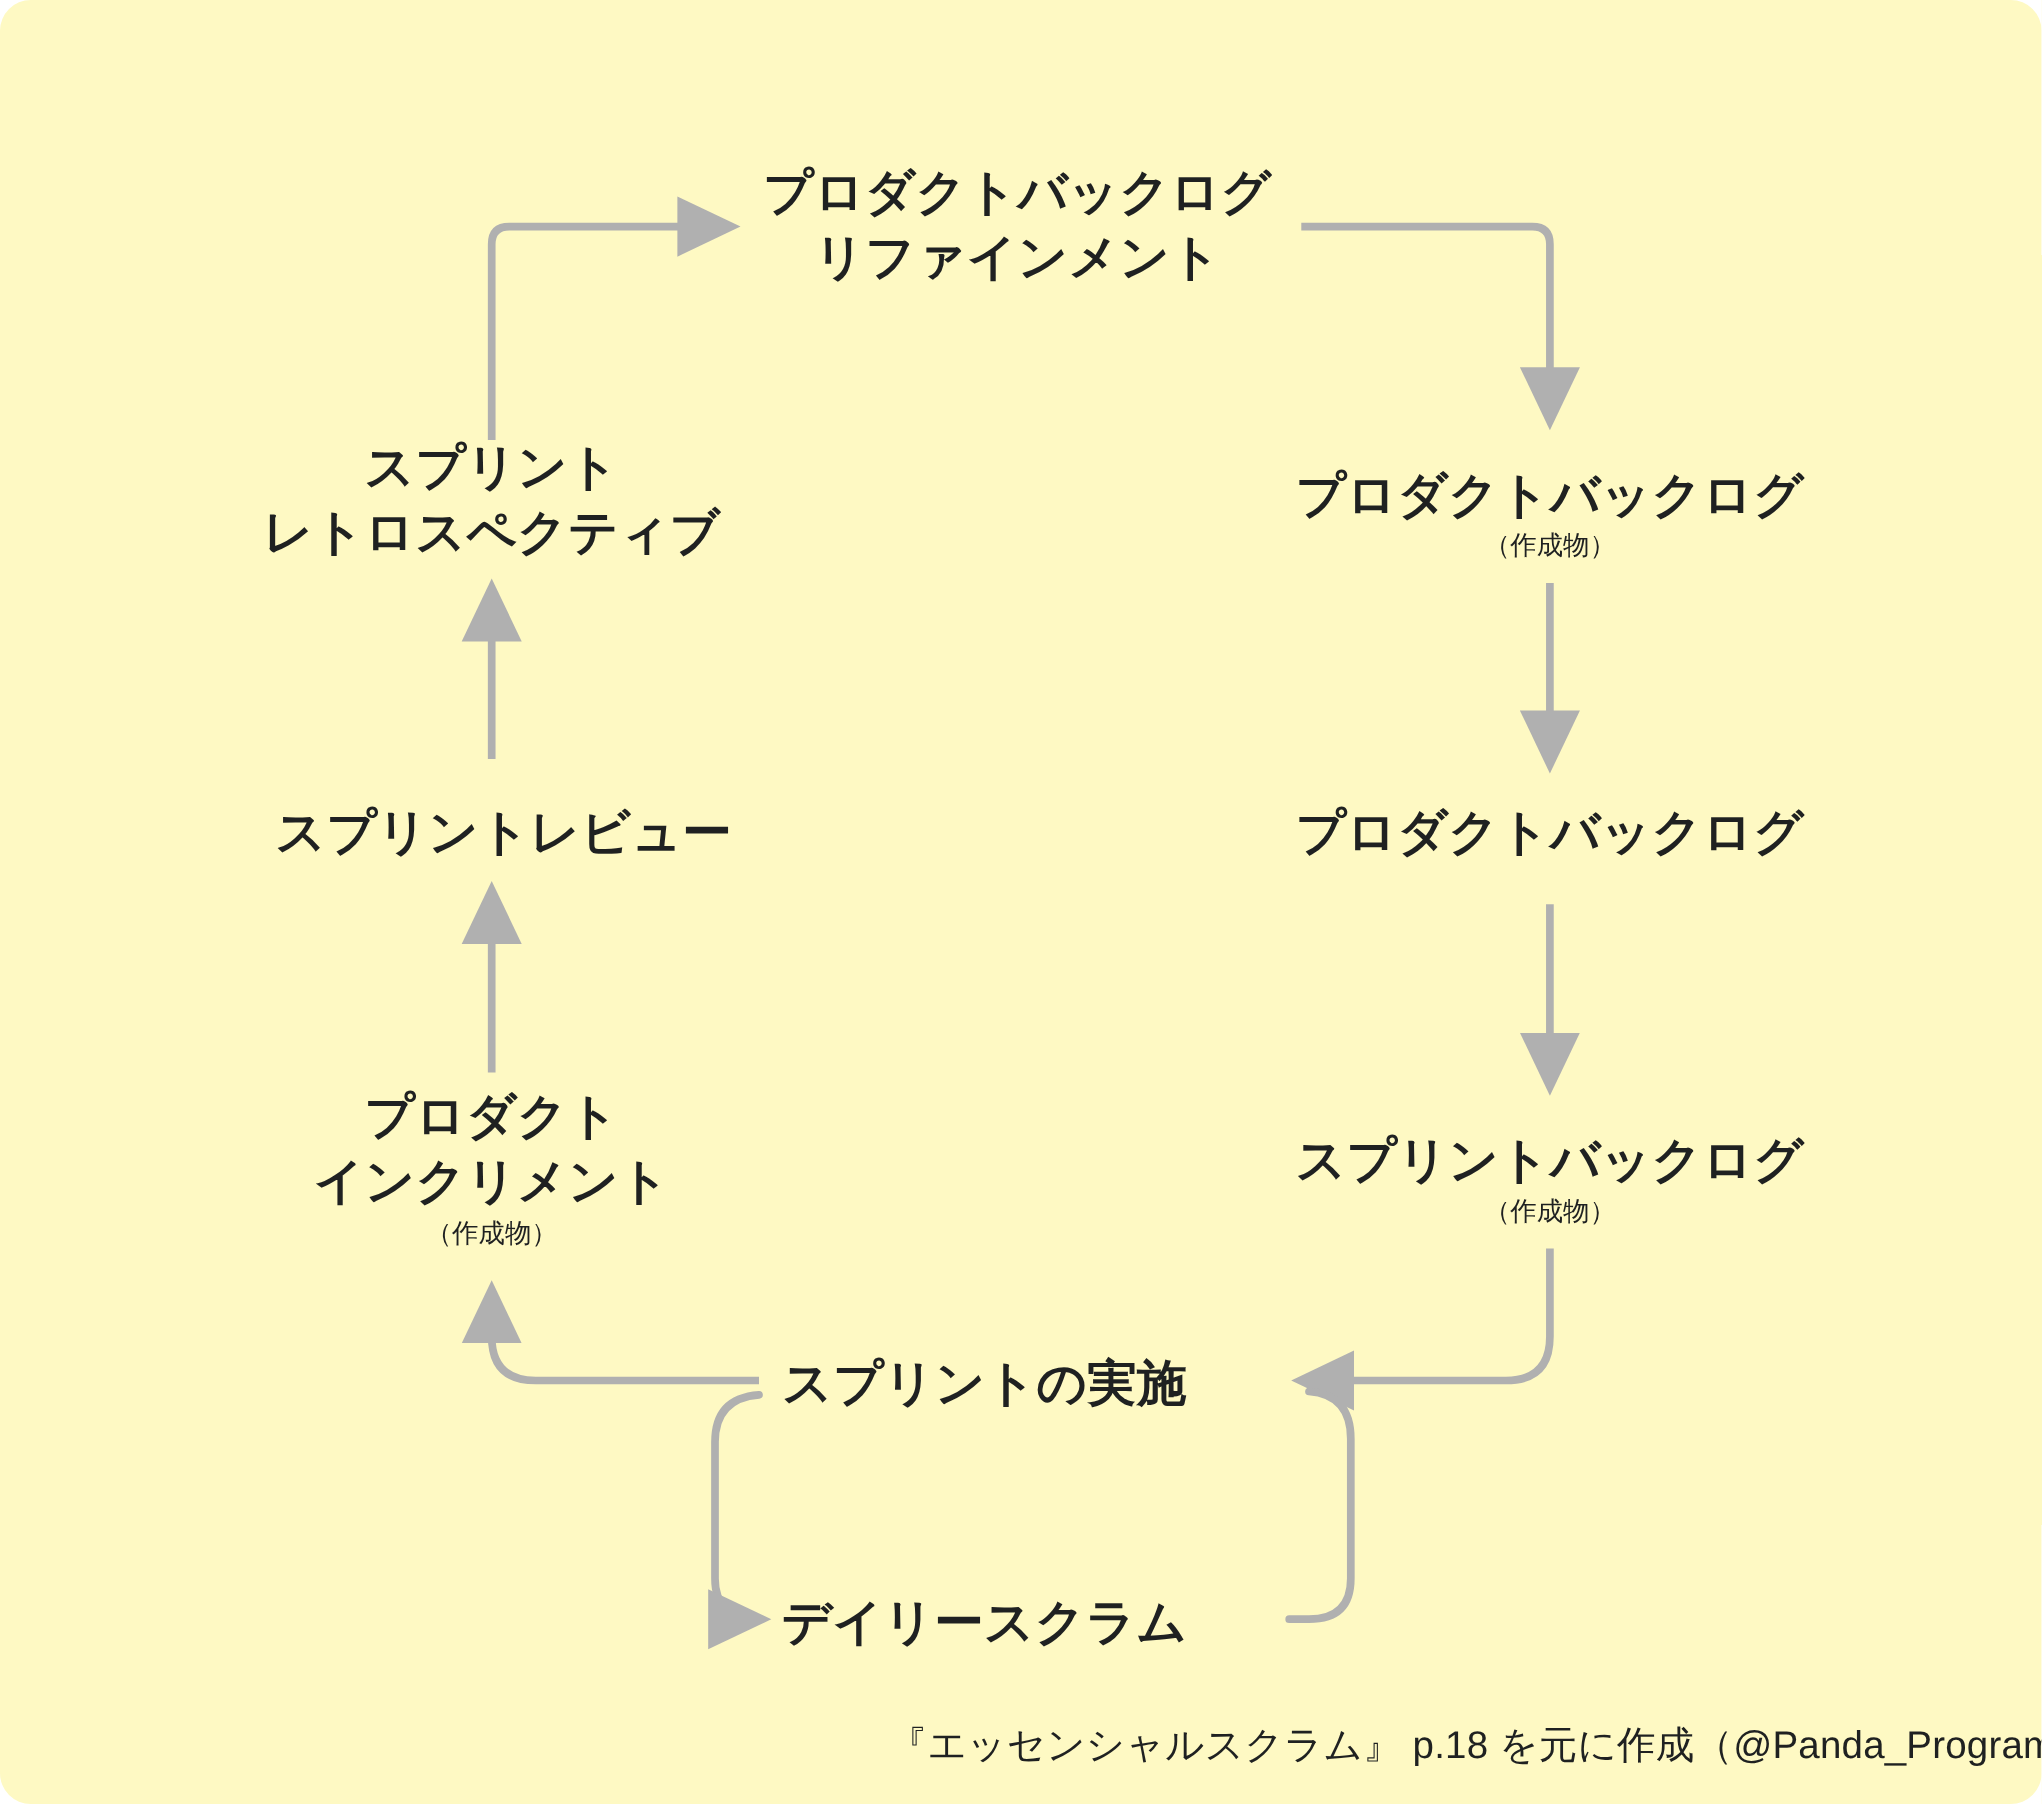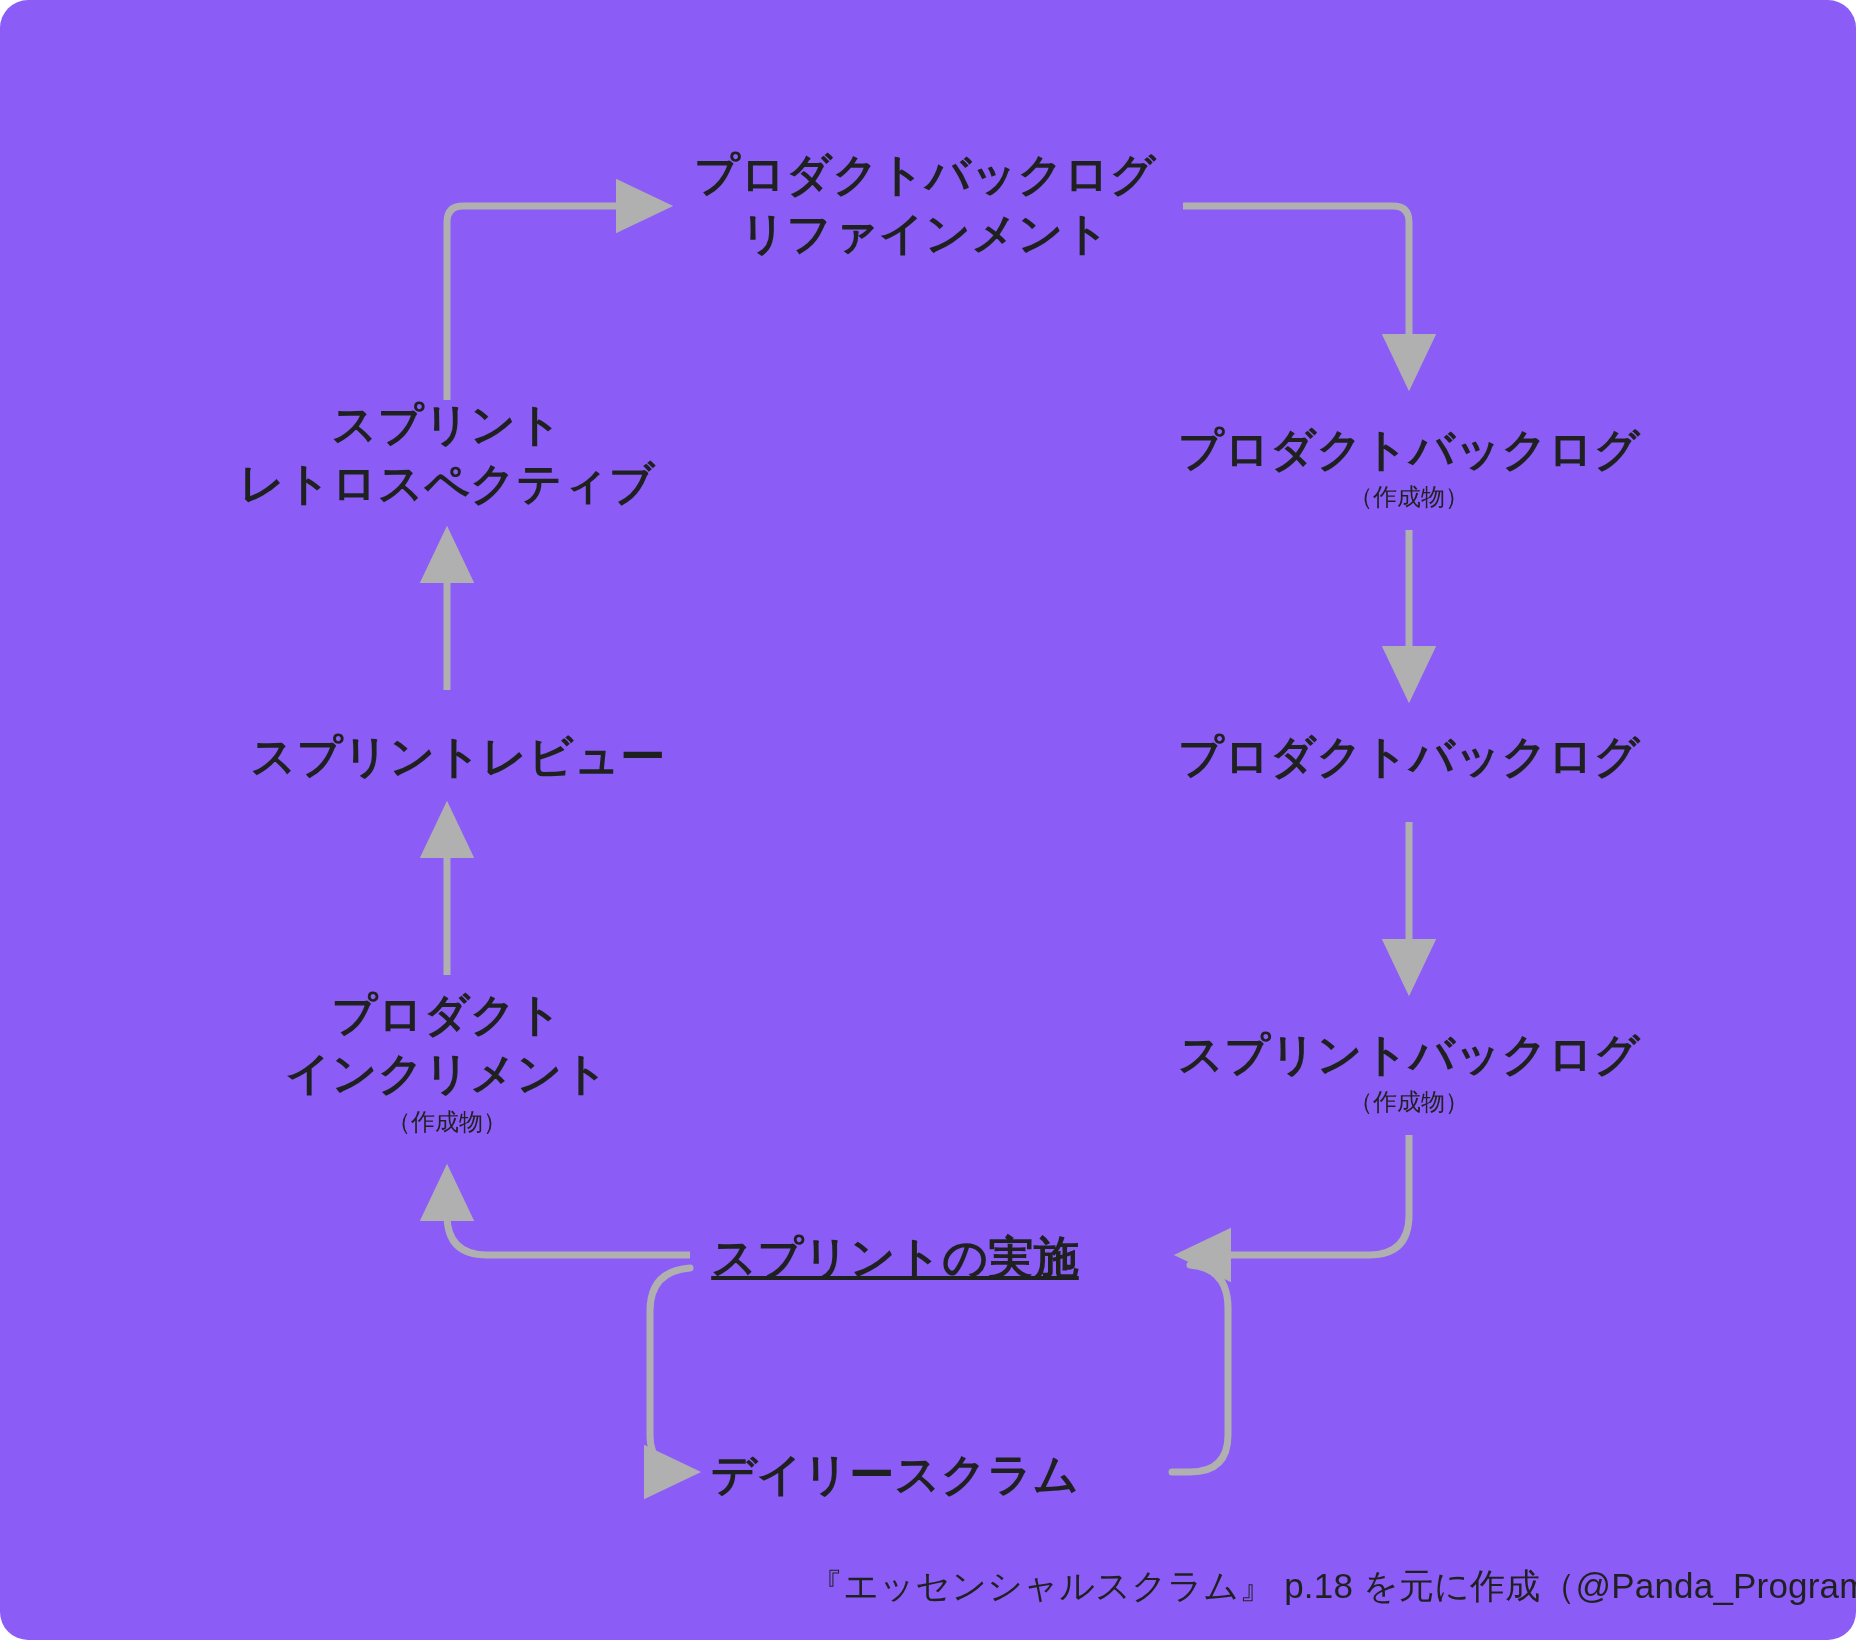--- a/index.html
+++ b/index.html
@@ -7,21 +7,21 @@
     padding: 0;
     background: #ffffff;
   }
   body {
     font-family: "Liberation Sans", "DejaVu Sans", sans-serif;
   }
   #canvas {
     position: relative;
     width: 1856px;
     height: 1640px;
-    background: #8b5cf6;
+    background: #fef9c3;
     border-radius: 28px;
     overflow: hidden;
   }
   #arrows {
     position: absolute;
     left: 0;
     top: 0;
     width: 1856px;
     height: 1640px;
     pointer-events: none;
@@ -121,21 +121,21 @@
 
   <div class="node" style="left:1109px; top:727px; width:600px;">
     <span class="main">プロダクトバックログ</span>
   </div>
 
   <div class="node" style="left:1109px; top:1025px; width:600px;">
     <span class="main">スプリントバックログ</span>
     <span class="sub">（作成物）</span>
   </div>
 
-  <div class="node" style="left:645px; top:1228px; width:500px;text-decoration:underline;">
+  <div class="node" style="left:645px; top:1228px; width:500px;">
     <span class="main">スプリントの実施</span>
   </div>
 
   <div class="node" style="left:645px; top:1445px; width:500px;">
     <span class="main">デイリースクラム</span>
   </div>
 
   <div class="node" style="left:147px; top:985px; width:600px;">
     <span class="main">プロダクト</span>
     <span class="main">インクリメント</span>

